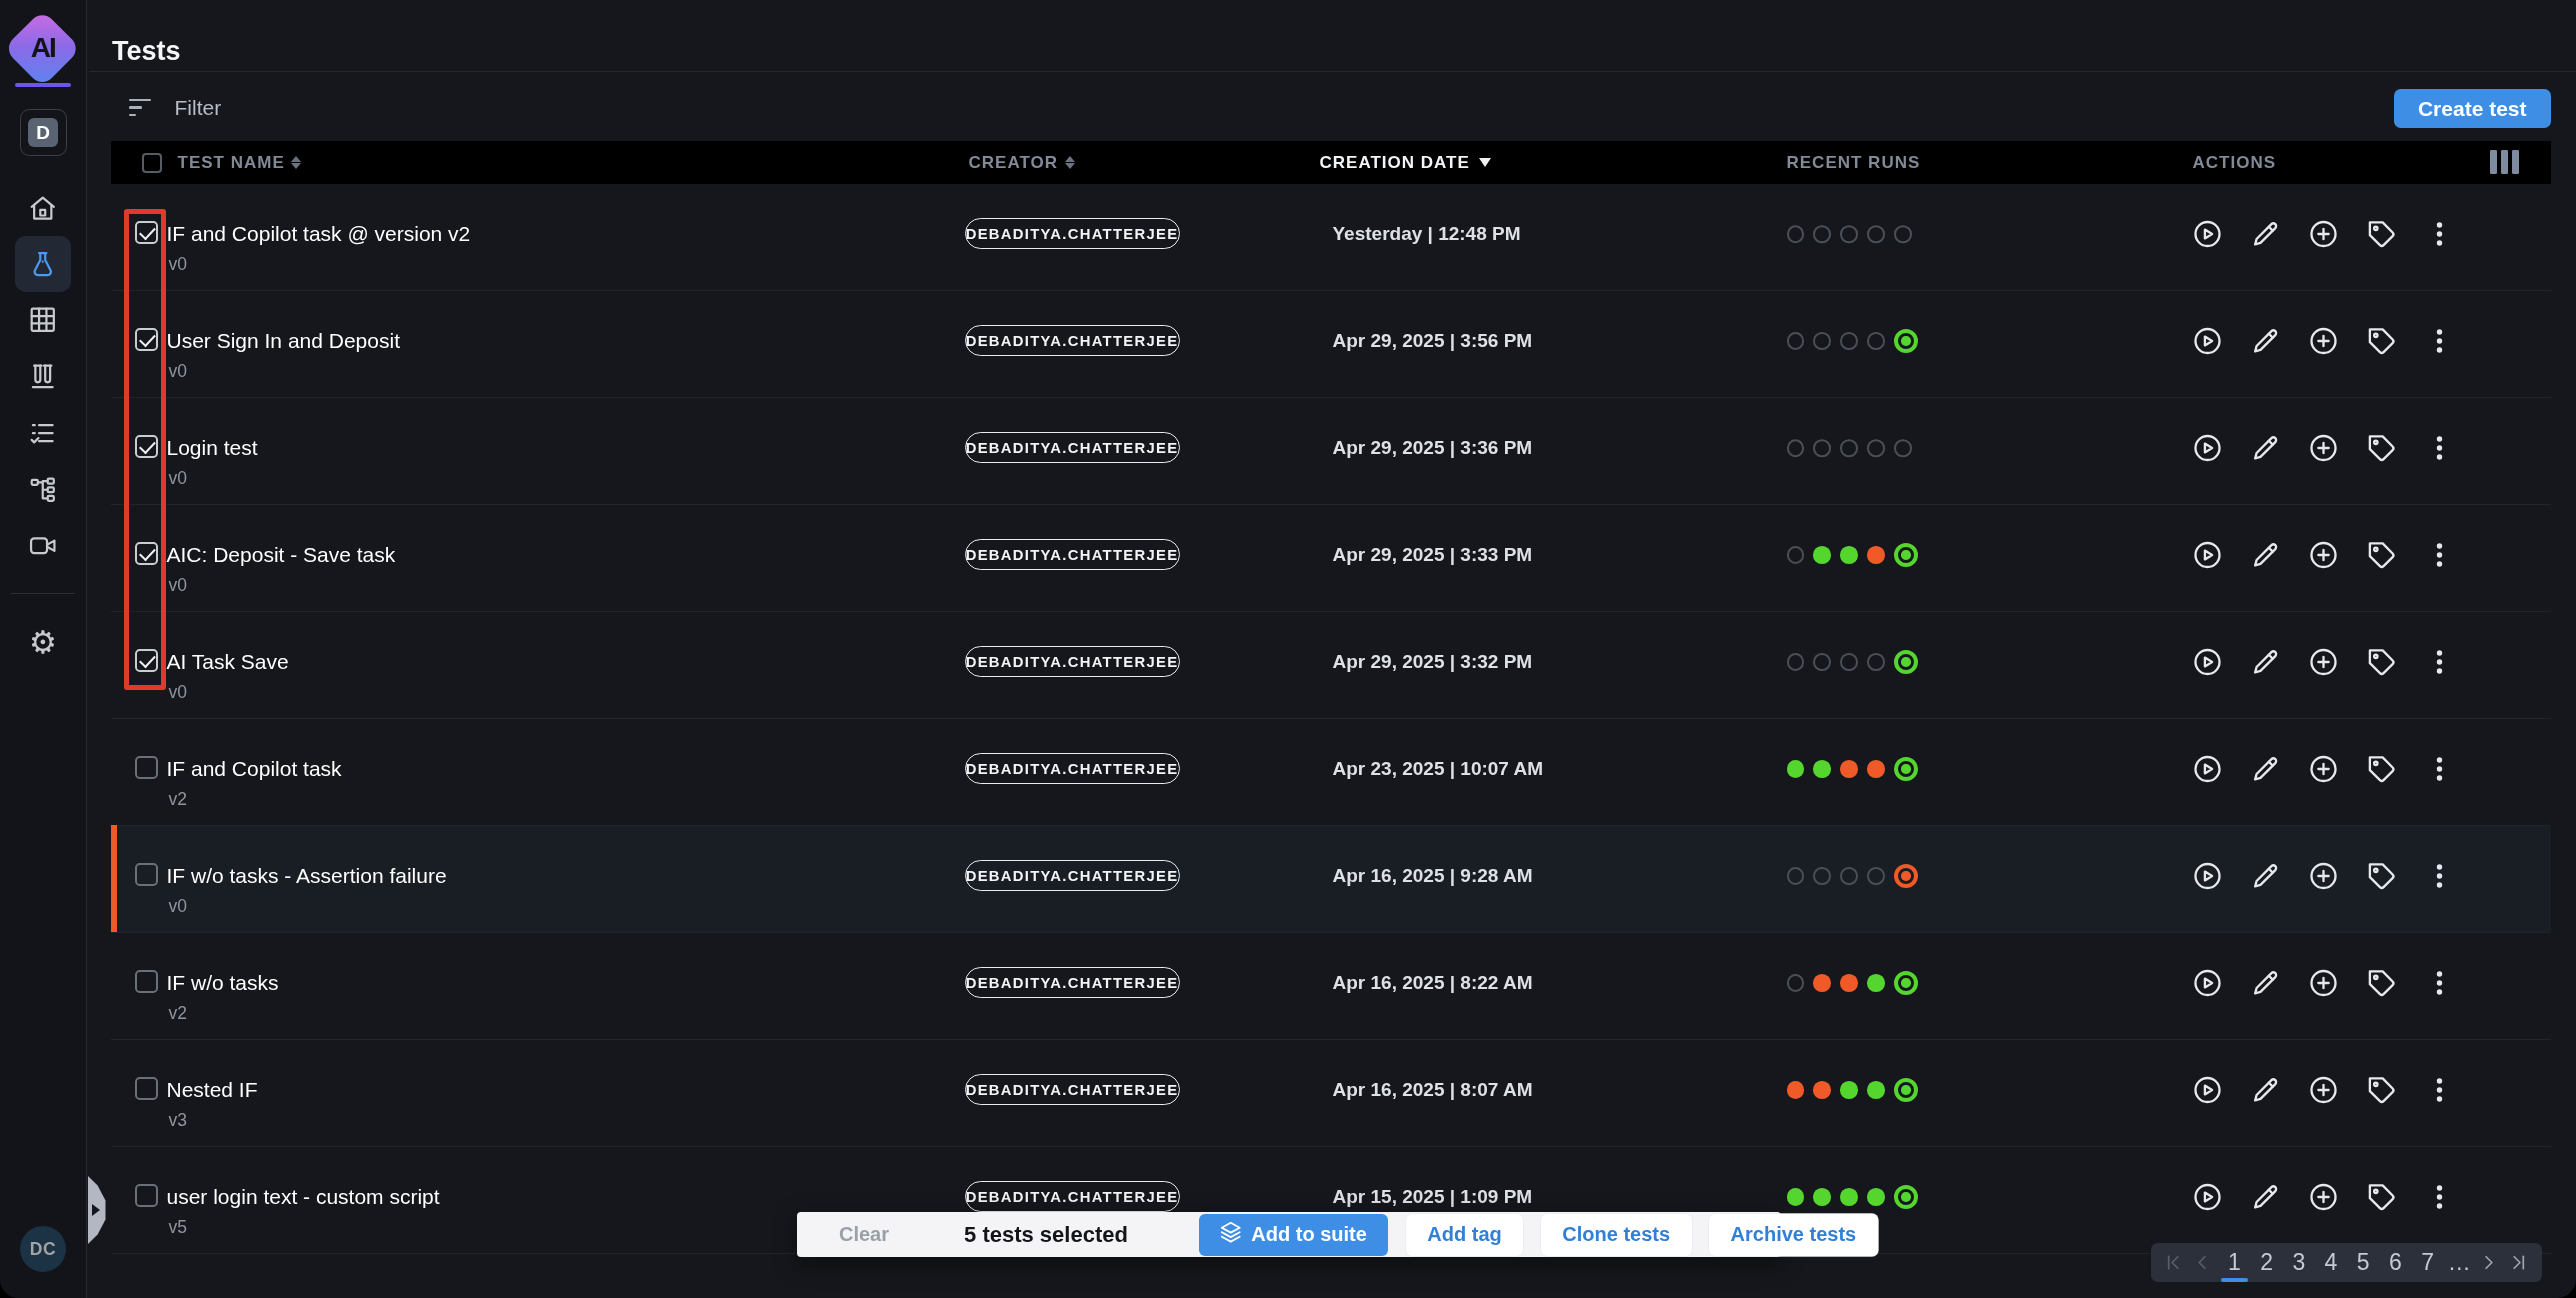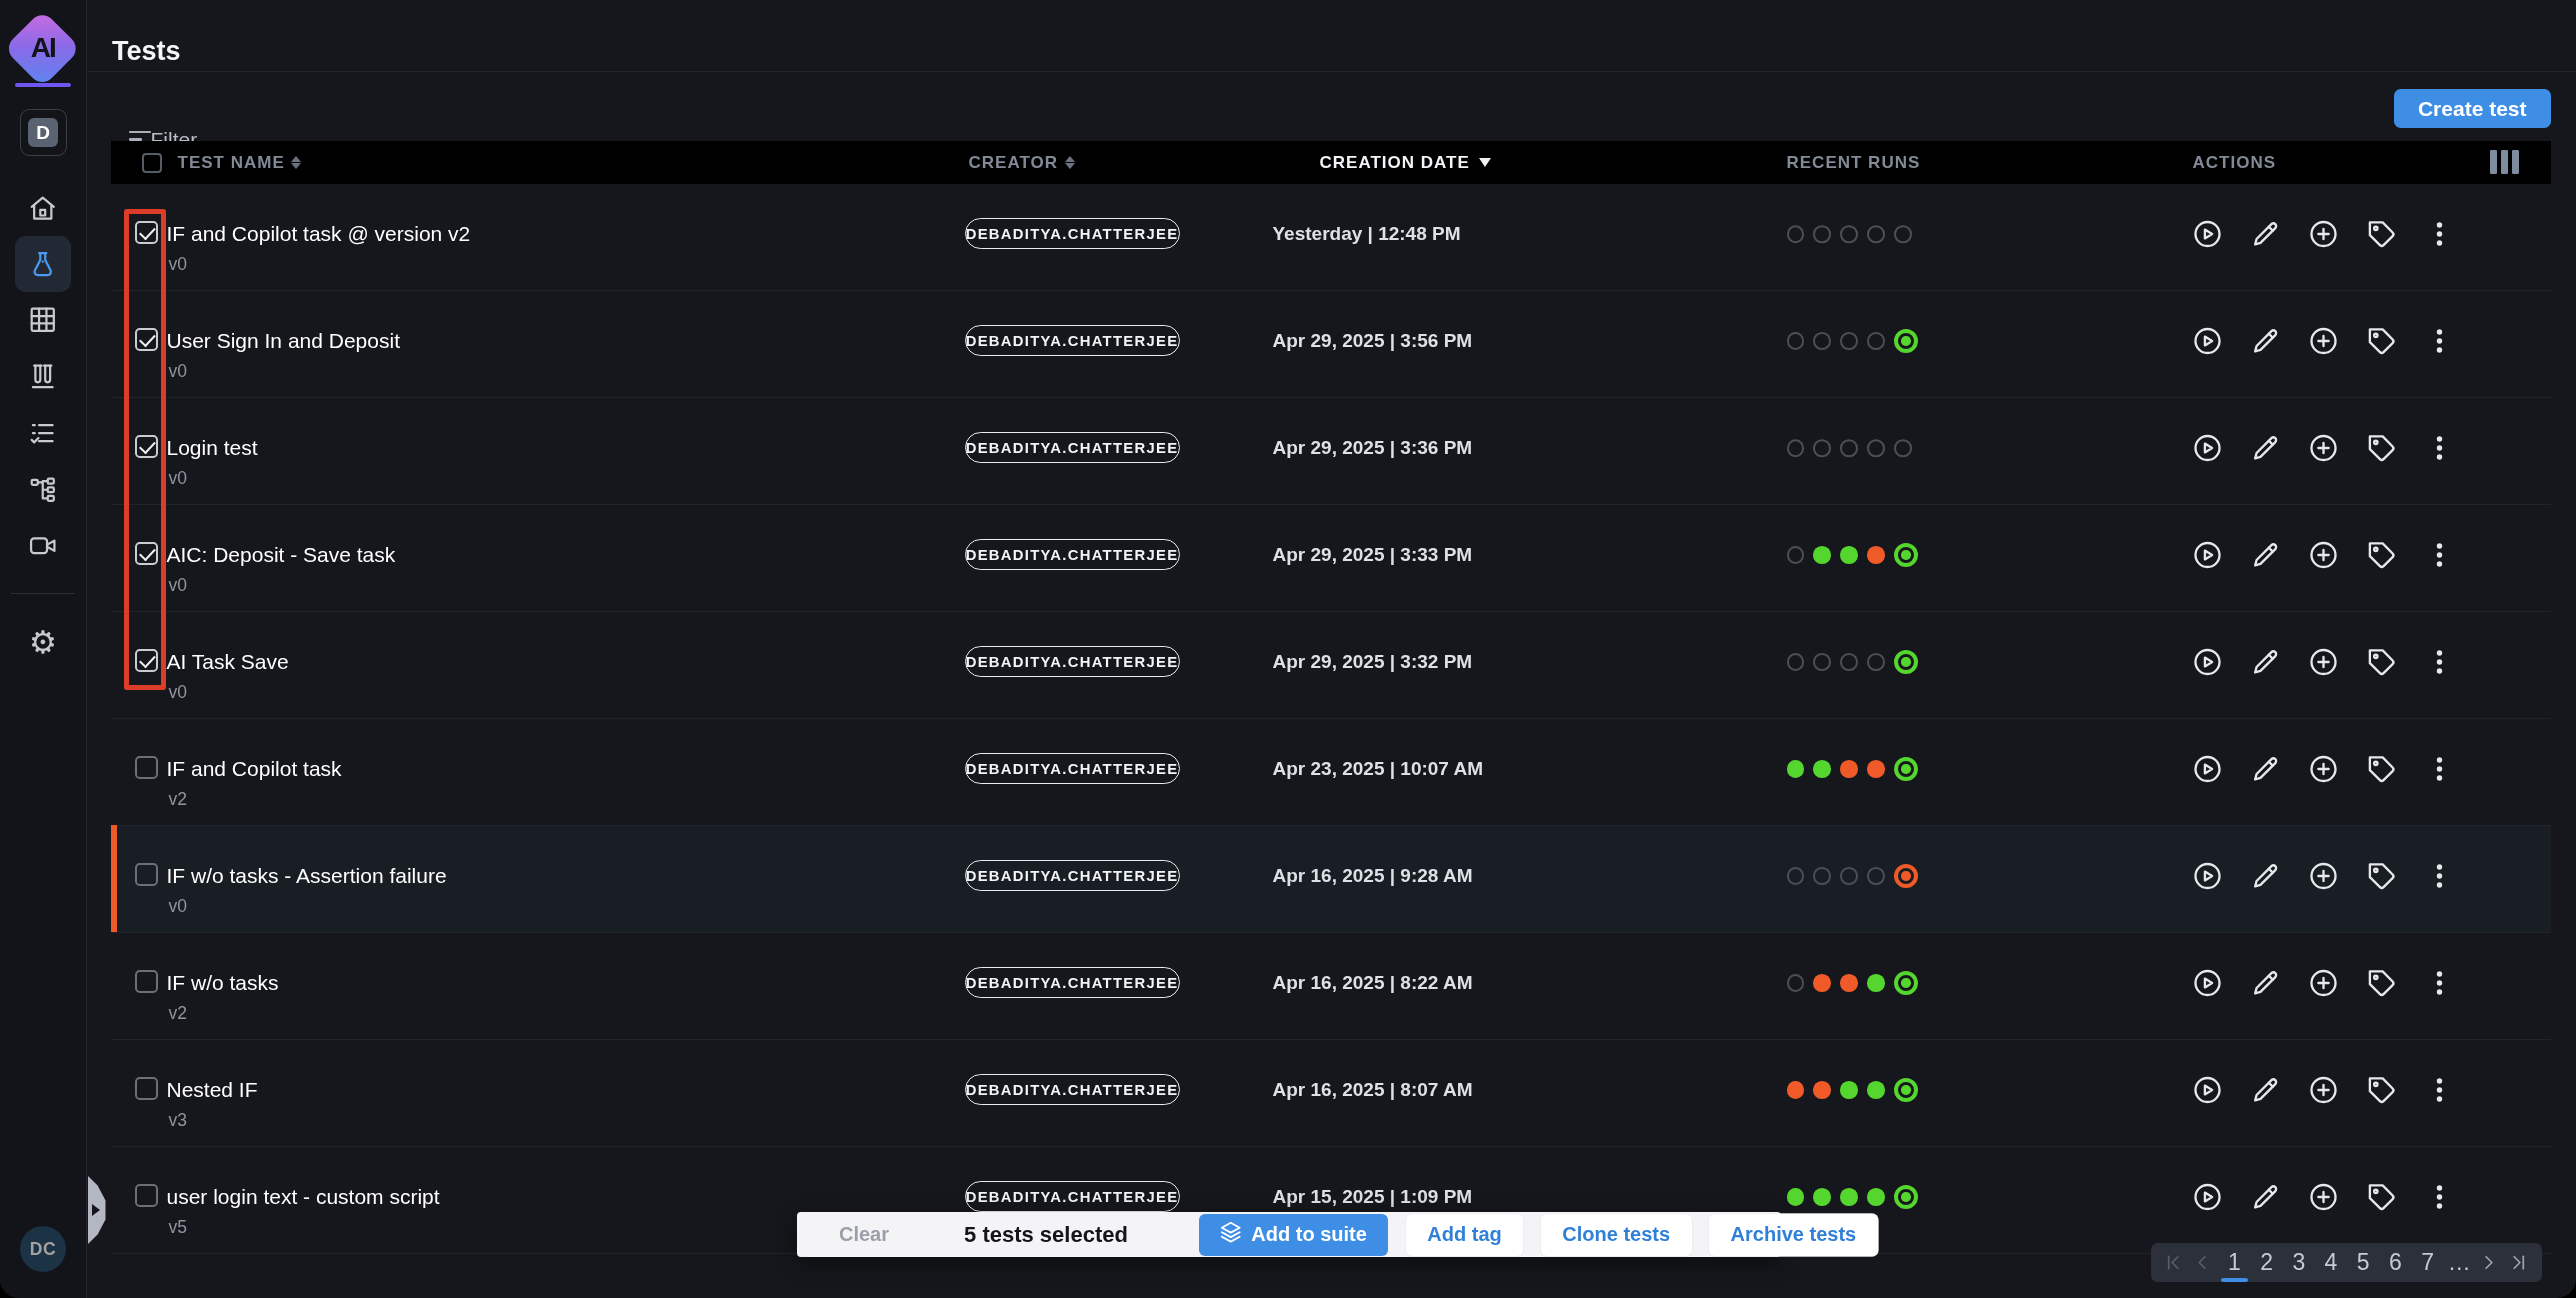--- a/index.html
+++ b/index.html
@@ -21,21 +21,21 @@
   .side-divider{position:absolute;left:10.7px;top:593px;width:64px;height:1.3px;background:#2c2f36;}
   .gear{position:absolute;left:27px;top:626px;width:32px;height:32px;color:#c6c9cf;font-size:31px;line-height:32px;text-align:center;font-family:"DejaVu Sans",sans-serif;}
   .handle{position:absolute;left:88px;top:1176px;width:17.5px;height:68px;background:#b3b7c2;clip-path:polygon(0 0,55% 14%,100% 36%,100% 64%,55% 86%,0 100%);z-index:12;}
   .handle::after{content:'';position:absolute;left:4px;top:27.5px;border-left:8.7px solid #15171c;border-top:6.7px solid transparent;border-bottom:6.7px solid transparent;}
   .user-avatar{position:absolute;left:20px;top:1226px;width:46px;height:46px;border-radius:50%;background:#1c3245;color:#a3a3a3;font-size:17.5px;font-weight:600;display:flex;align-items:center;justify-content:center;letter-spacing:0.7px;}
 
   
   .content{position:absolute;left:89px;top:0;right:0;bottom:0;}
   .page-title{position:absolute;left:23px;top:17.5px;font-size:27px;font-weight:700;color:#f5f6f8;}
   .header-divider{position:absolute;left:0;right:0;top:71px;height:1.3px;background:#24272d;}
-  .filter-btn{position:absolute;left:40px;top:90px;height:35px;display:flex;align-items:center;gap:0;color:#b8bdc6;font-size:21px;margin-top:32px;}
+  .filter-btn{position:absolute;left:40px;top:90px;height:35px;display:flex;align-items:center;gap:24px;color:#b8bdc6;font-size:21px;}
   .filter-icon{display:flex;flex-direction:column;gap:4.7px;width:21.5px;}
   .filter-icon i{display:block;height:2.7px;border-radius:1.3px;background:#aab0b9;}
   .filter-icon i:nth-child(1){width:21.5px;}.filter-icon i:nth-child(2){width:13.4px;}.filter-icon i:nth-child(3){width:6.7px;}
   .create-btn{position:absolute;right:25.5px;top:89px;height:39px;padding:0 24px;background:#3e8ee5;border-radius:6.7px;color:#fff;font-size:21px;font-weight:600;display:flex;align-items:center;border:none;}
 
   
   .thead{position:absolute;left:21.5px;right:25.5px;top:141px;height:43px;background:#000000;}
   .th{position:absolute;top:0;height:43px;display:flex;align-items:center;gap:6.7px;font-size:17px;font-weight:700;letter-spacing:1px;color:#828a97;}
   .th.active{color:#f2f4f7;}
   .sort-stack{display:flex;flex-direction:column;gap:1.3px;}
@@ -52,21 +52,21 @@
   .checkbox.checked::after{content:'';position:absolute;left:6px;top:0.7px;width:6.7px;height:12.8px;border-right:2.7px solid #eef0f3;border-bottom:2.7px solid #eef0f3;transform:rotate(43deg);}
 
   .rows{position:absolute;left:21.5px;right:25.5px;top:184px;}
   .row{position:relative;height:107px;border-bottom:1.3px solid #20242b;}
   .row.highlighted{background:#191d24;}
   .row.highlighted::before{content:'';position:absolute;left:0;top:-1.3px;bottom:0;width:6px;background:#ef5a28;}
   .row .checkbox{position:absolute;left:24px;top:37px;}
   .t-name{position:absolute;left:56px;top:38px;font-size:21px;color:#ffffff;line-height:24px;white-space:nowrap;}
   .t-version{position:absolute;left:58px;top:70px;font-size:17.5px;color:#8f95a0;}
   .creator-badge{position:absolute;left:854px;top:34px;width:215px;height:31px;border:1.3px solid #e9ebee;border-radius:17.5px;display:flex;align-items:center;justify-content:center;font-size:14.8px;font-weight:700;letter-spacing:1.3px;color:#f2f4f6;white-space:nowrap;}
-  .t-date{position:absolute;left:1162px;top:39px;font-size:19px;font-weight:600;color:#dde0e5;white-space:nowrap;}
+  .t-date{position:absolute;left:1222px;top:39px;font-size:19px;font-weight:600;color:#dde0e5;white-space:nowrap;}
   .runs{position:absolute;left:1676px;top:50px;transform:translateY(-50%);display:flex;align-items:center;gap:9.4px;}
   .dot{width:17.5px;height:17.5px;border-radius:50%;}
   .dot.empty{border:2px solid #4a4f57;background:transparent;}
   .dot.green{background:#55d62e;}
   .dot.orange{background:#ef5a28;}
   .dot.ring{width:24px;height:24px;border-style:solid;border-width:4px;background:transparent;display:flex;align-items:center;justify-content:center;}
   .dot.ring.green{border-color:#55d62e;}
   .dot.ring.orange{border-color:#ef5a28;}
   .dot.ring i{display:block;width:9.4px;height:9.4px;border-radius:50%;}
   .dot.ring.green i{background:#55d62e;}

